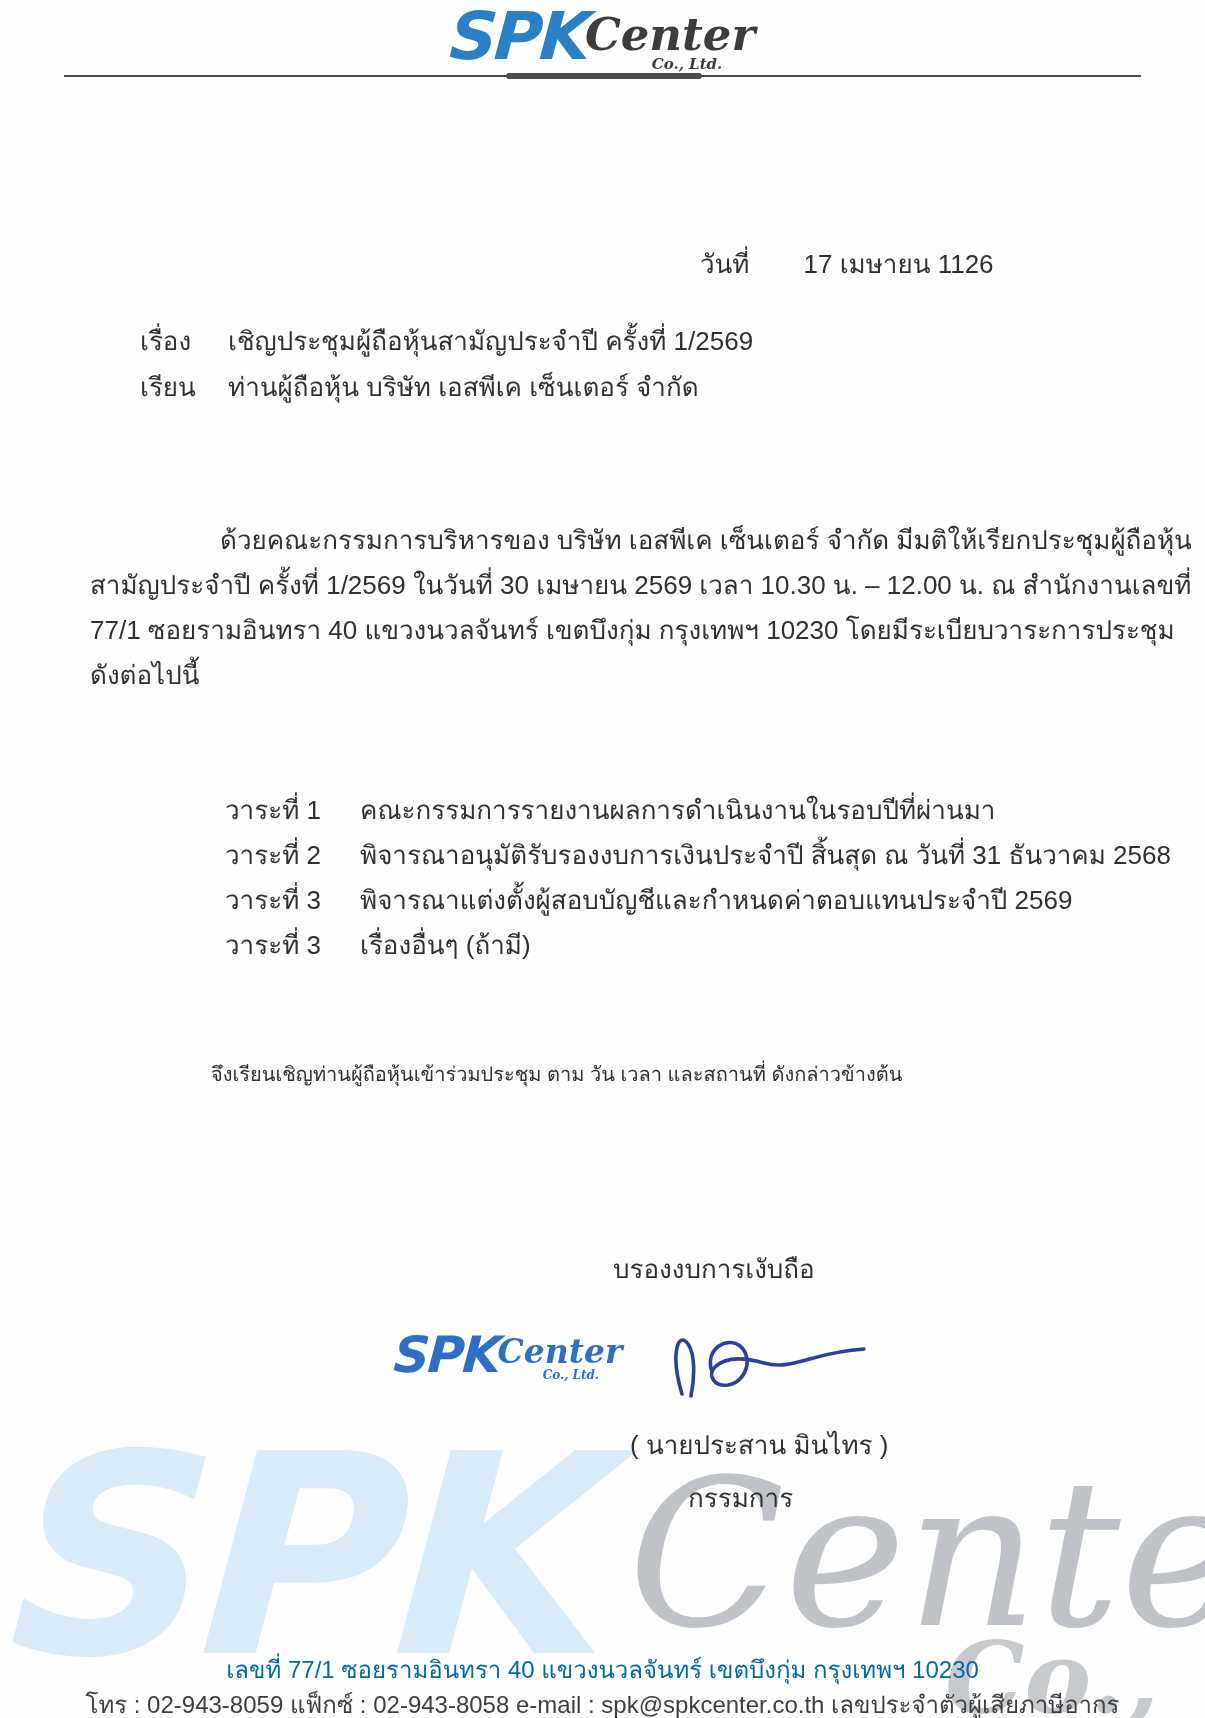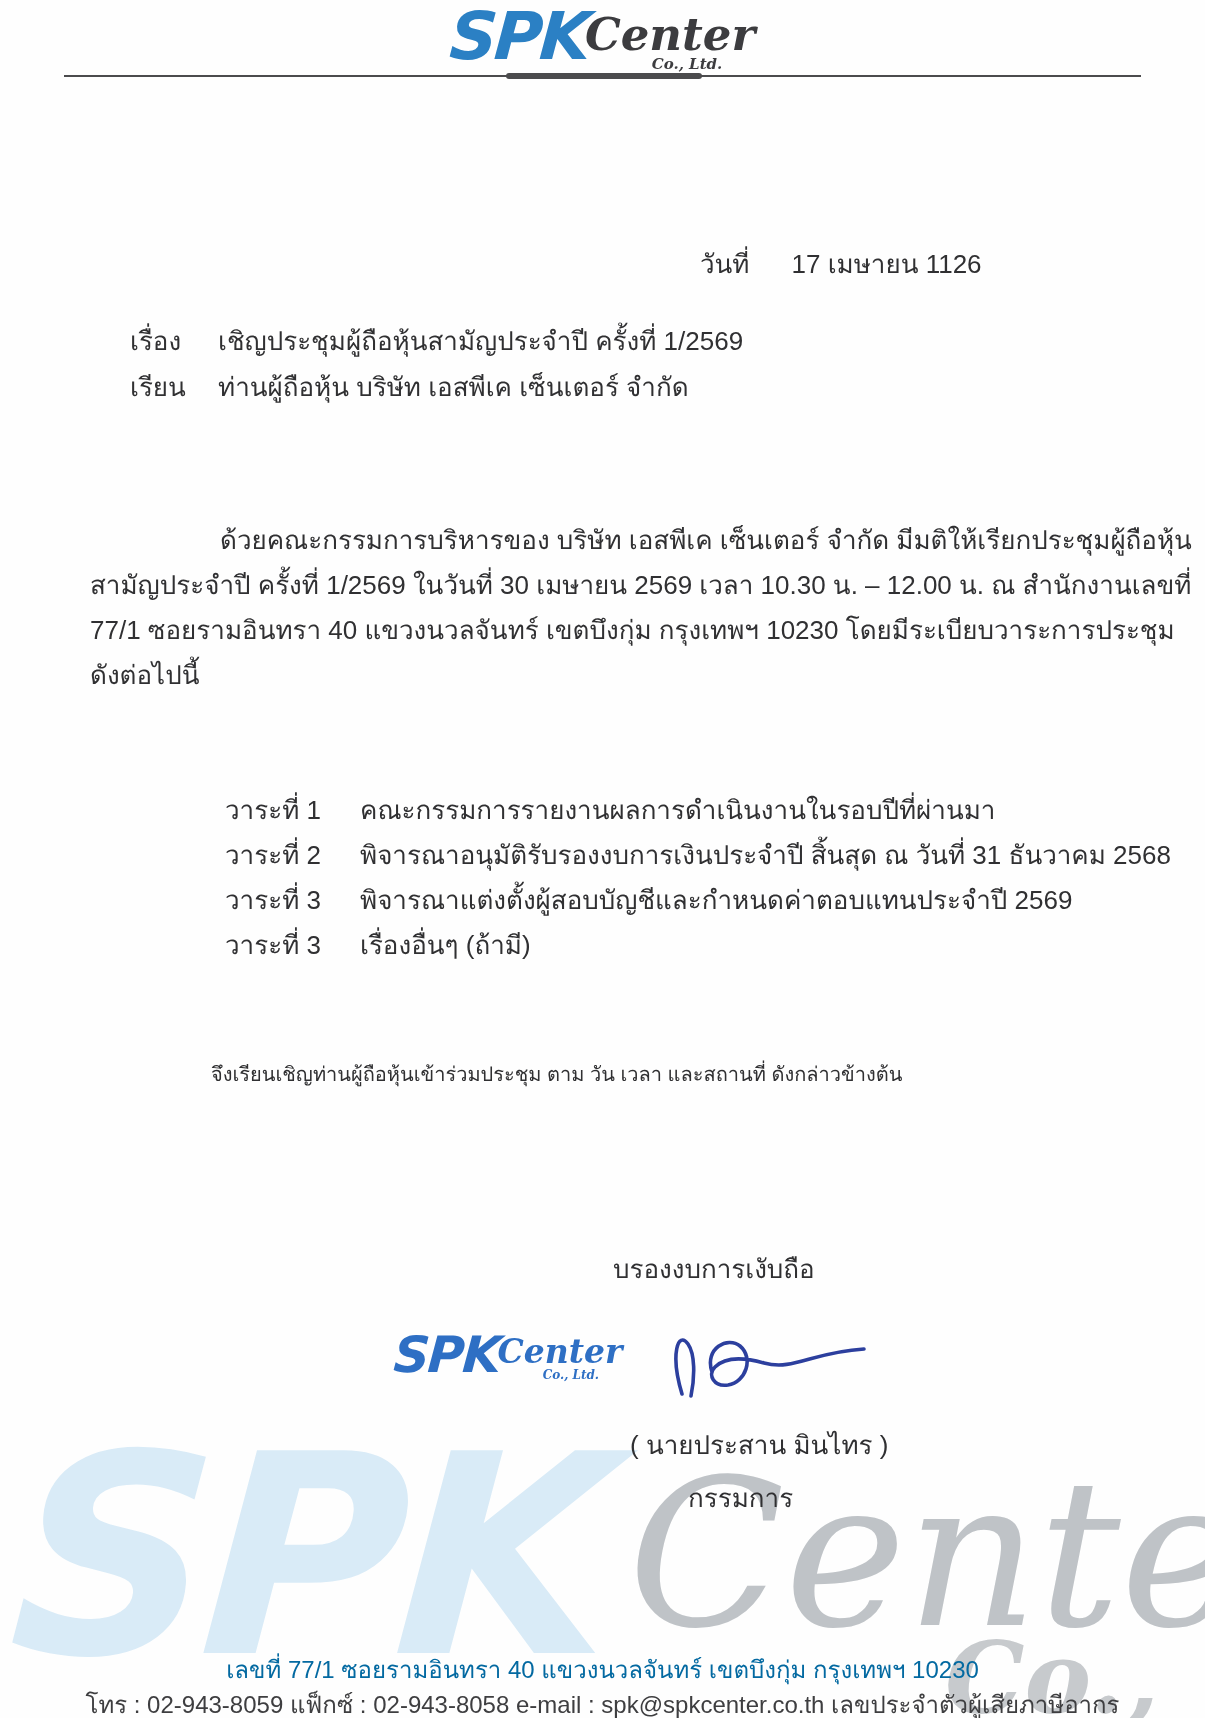--- a/index.html
+++ b/index.html
@@ -15,22 +15,22 @@
   .logo-right { display:flex; flex-direction:column; margin-left:-3px; margin-top:8px; }
   .logo-center { font-family:"DejaVu Serif", serif; font-style:italic; font-weight:700; font-size:45px; line-height:1; color:#3c3c3f; }
   .logo-coltd { font-family:"DejaVu Serif", serif; font-style:italic; font-weight:700; font-size:15px; color:#3c3c3f; align-self:center; margin-left:34px; margin-top:-2px; }
 
   .header-rule { position:absolute; top:75px; left:64px; width:1077px; height:2px; background:#4b4b4d; z-index:2; }
   .header-rule-thick { position:absolute; top:-2px; left:442px; width:196px; height:6px; background:#4b4b4d; border-radius:3px; }
 
   .company-name { position:absolute; top:88px; left:0; width:100%; text-align:center; font-size:31px; color:#39393b; z-index:2; }
 
   
-  .date-row { position:absolute; top:243px; left:700px; font-size:26px; display:flex; gap:42px; z-index:2; }
-  .meta-row { position:absolute; left:130px; font-size:26px; display:flex; z-index:2; }
+  .date-row { position:absolute; top:243px; left:700px; font-size:26px; display:flex; gap:54px; z-index:2; }
+  .meta-row { position:absolute; left:140px; font-size:26px; display:flex; z-index:2; }
   .meta-subject { top:320px; }
   .meta-to { top:366px; }
   .meta-label { width:88px; flex:none; }
 
   
   .body-block { position:absolute; top:518px; left:90px; width:1030px; font-size:26px; z-index:2; }
   .body-line { height:45px; line-height:45px; white-space:nowrap; }
   .body-line.indent { padding-left:130px; }
 
   .agenda-block { position:absolute; top:788px; left:225px; font-size:26px; z-index:2; }

